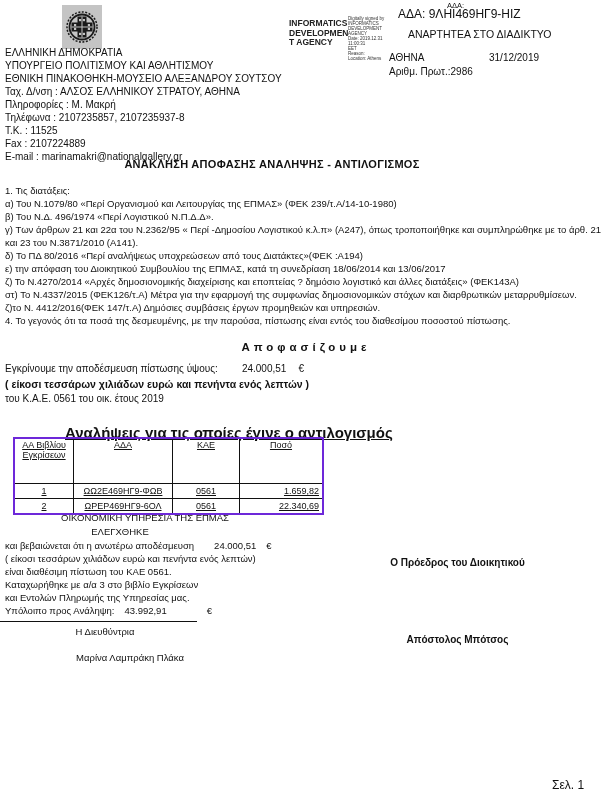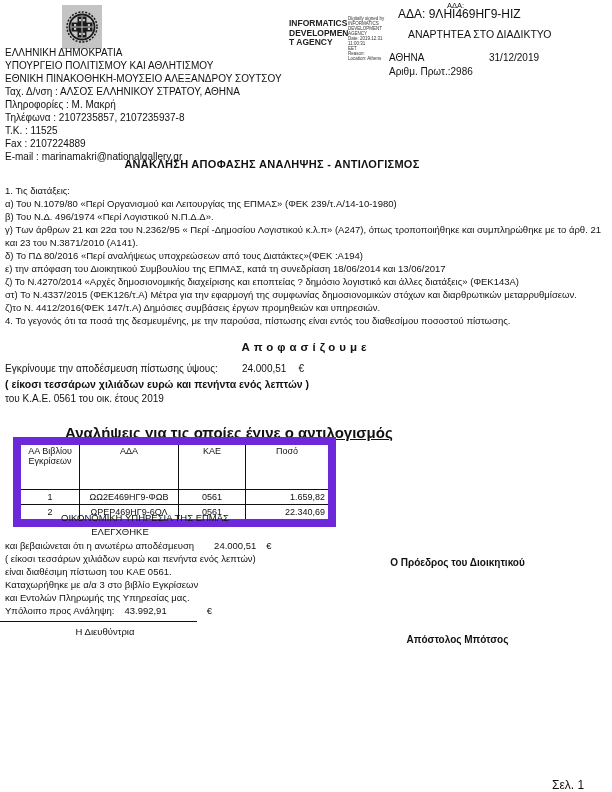--- a/index.html
+++ b/index.html
@@ -26,21 +26,21 @@
   .decide{left:0;top:341px;width:612px;text-align:center;font-size:11.5px;font-weight:bold;letter-spacing:4px;}
   .approve{left:5px;top:363px;font-size:10px;white-space:nowrap;}
   .approve .amt{margin-left:24px;}
   .approve .eur{margin-left:12px;}
   .words{left:5px;top:378px;font-size:10.5px;font-weight:bold;}
   .kae{left:5px;top:393px;font-size:10px;}
   
   .tbl-caption{left:65px;top:424px;font-size:15px;font-weight:bold;text-decoration:underline;}
   table.annul{position:absolute;left:13px;top:437px;border-collapse:collapse;font-size:9px;}
   table.annul th, table.annul td{border:1px solid #111;padding:1px 3px;}
-  table.annul{border:8px solid #6d28d9;}
+  table.annul{border:2px solid #6d28d9;text-decoration:underline;}
   table.annul th{font-weight:normal;vertical-align:top;text-align:center;height:42px;}
   table.annul td{text-align:center;height:12px;}
   table.annul td.num{text-align:right;}
   .c1{width:52px;} .c2{width:92px;} .c3{width:60px;} .c4{width:76px;}
   
   .fin-dept{left:5px;top:512px;width:280px;text-align:center;font-size:9.5px;}
   .fin-checked{left:5px;top:526px;width:230px;text-align:center;font-size:9.5px;}
   .fin-lines{left:5px;top:539px;font-size:9.5px;line-height:13px;white-space:nowrap;}
   .fin-lines .amt{margin-left:20px;} .fin-lines .eur{margin-left:10px;}
   .bal .amt{margin-left:10px;} .bal .eur{margin-left:40px;}
@@ -171,20 +171,21 @@
     <div>( είκοσι τεσσάρων χιλιάδων ευρώ και πενήντα ενός λεπτών)</div>
     <div>είναι διαθέσιμη πίστωση του ΚΑΕ 0561.</div>
     <div>Καταχωρήθηκε με α/α 3 στο βιβλίο Εγκρίσεων</div>
     <div>και Εντολών Πληρωμής της Υπηρεσίας μας.</div>
     <div class="bal">
       <span>Υπόλοιπο  προς Ανάληψη:</span><span class="amt">43.992,91</span><span class="eur">€</span>
     </div>
   </div>
   <div class="abs divider"></div>
   <div class="abs director-title">Η Διευθύντρια</div>
+  <div class="abs director-name">Μαρίνα Λαμπράκη Πλάκα</div>
 
   <div class="abs president">
     <div>Ο Πρόεδρος  του Διοικητικού</div>
   </div>
   <div class="abs president-name">Απόστολος Μπότσος</div>
 
   <div class="abs page-num">Σελ. 1</div>
 
 </div>
 

